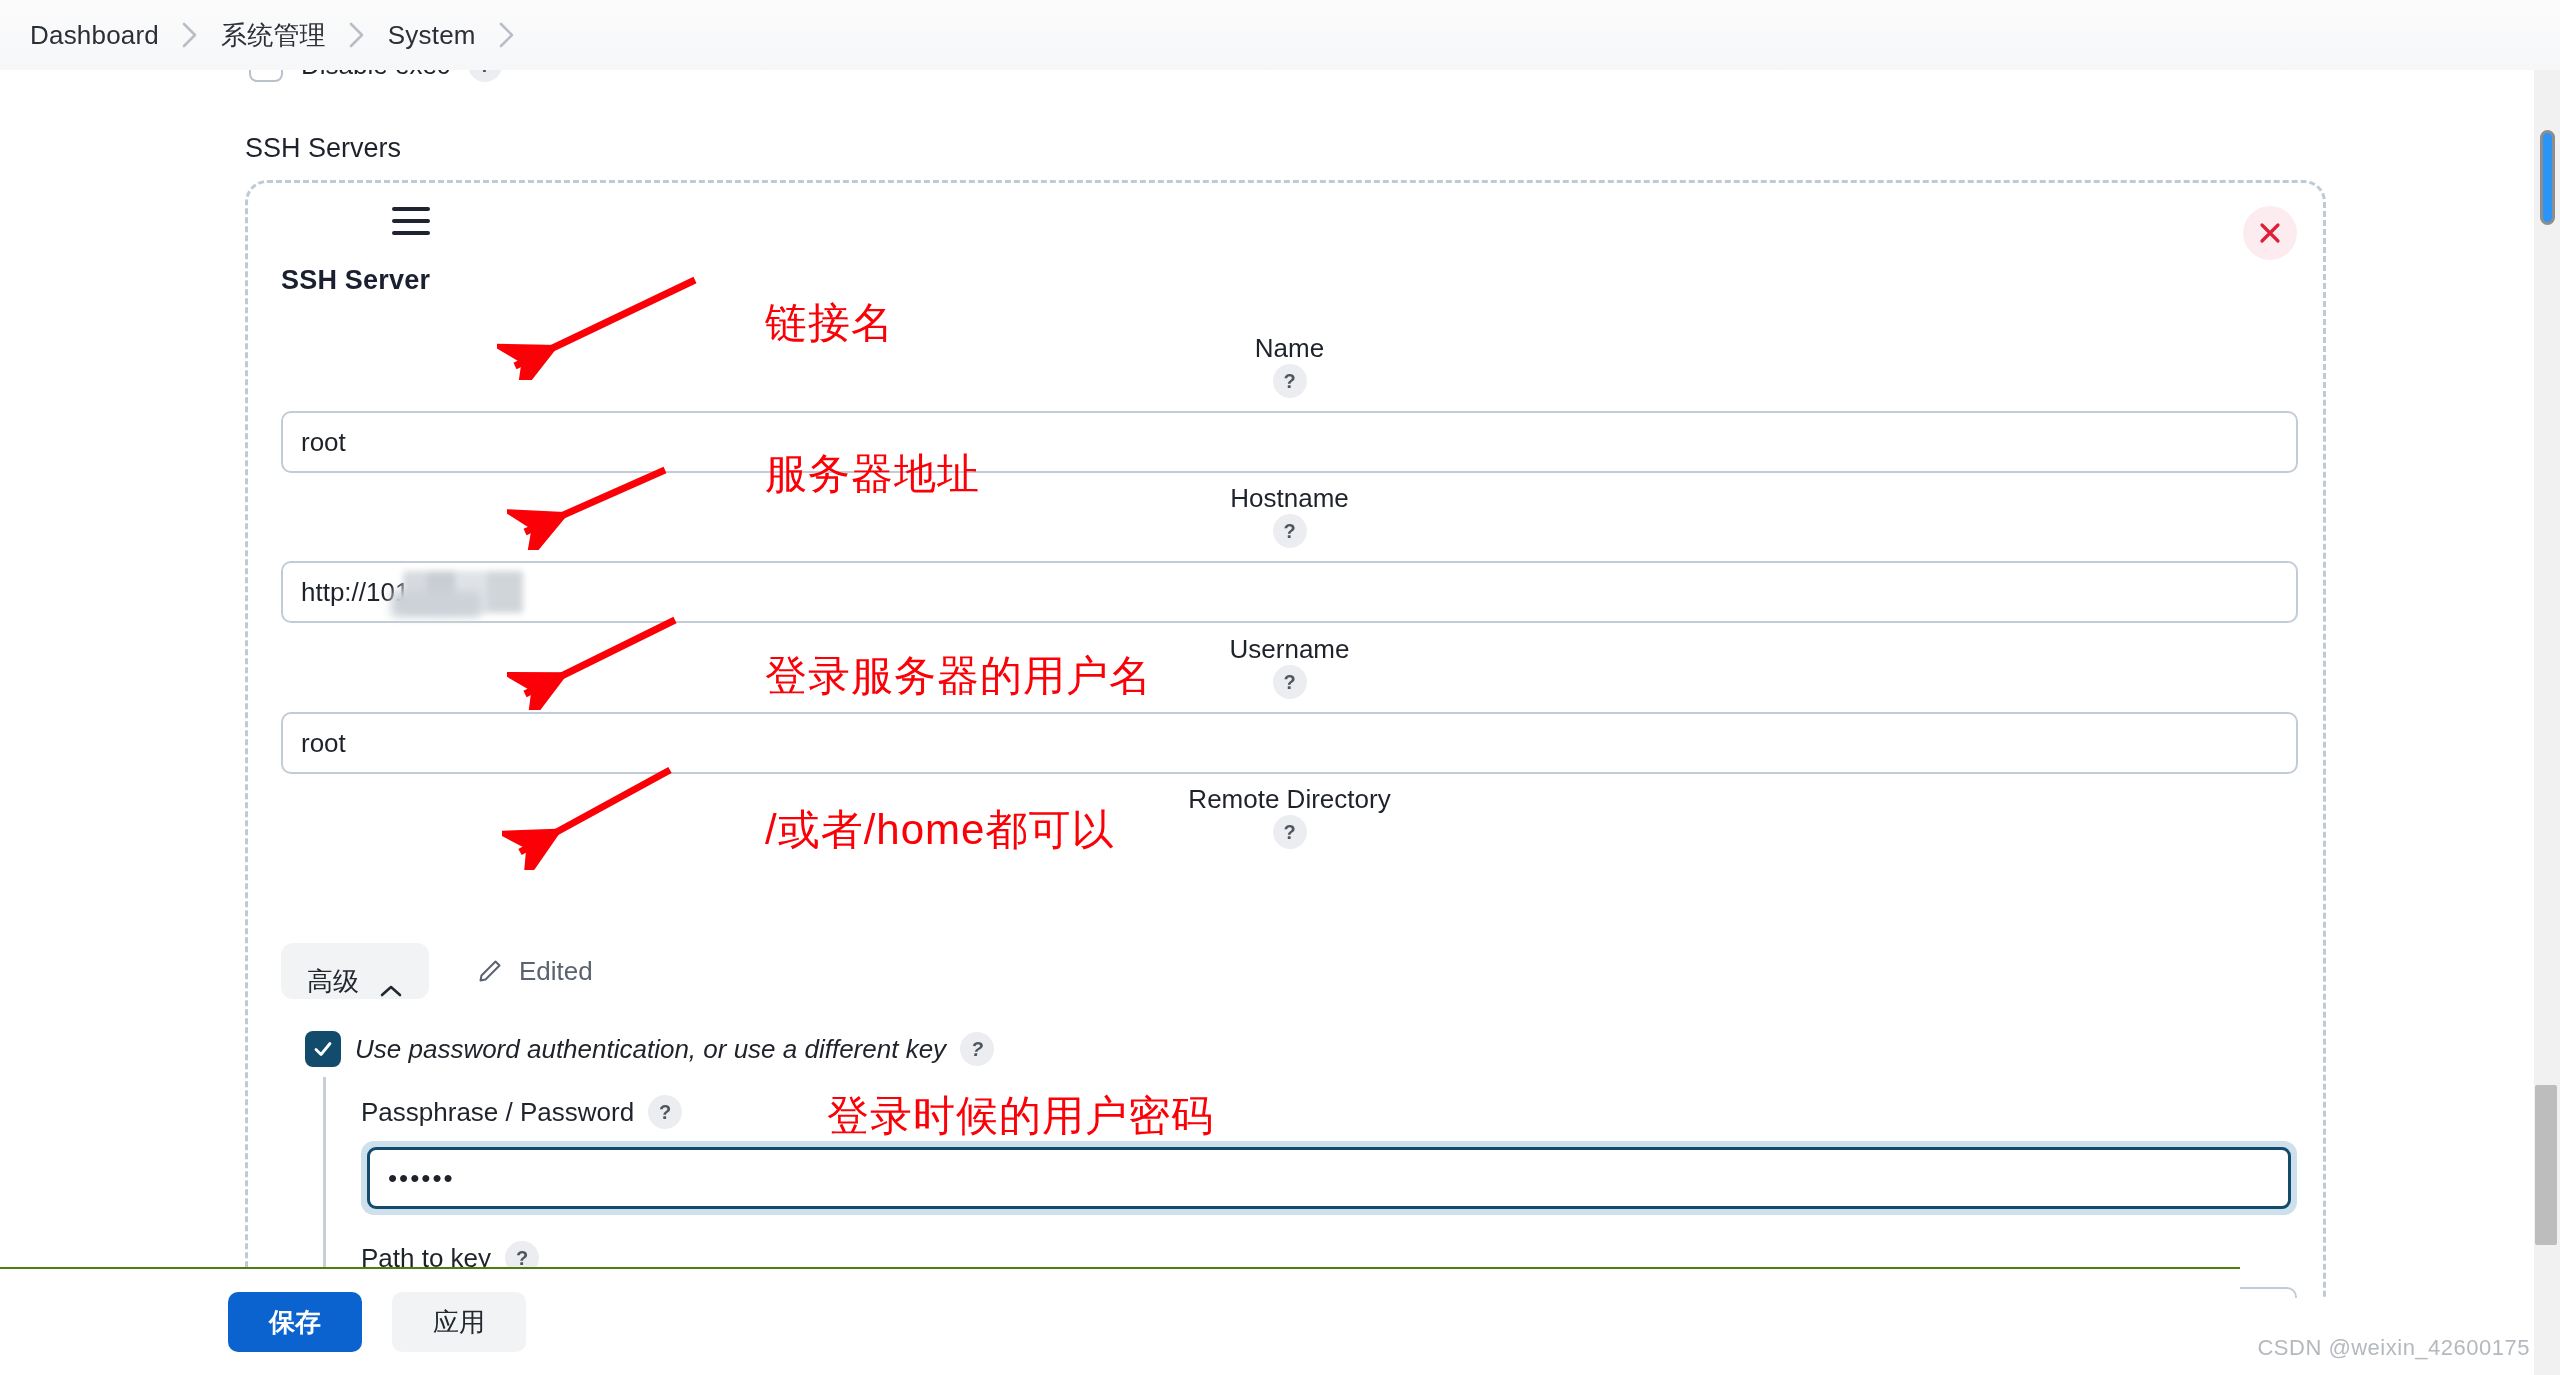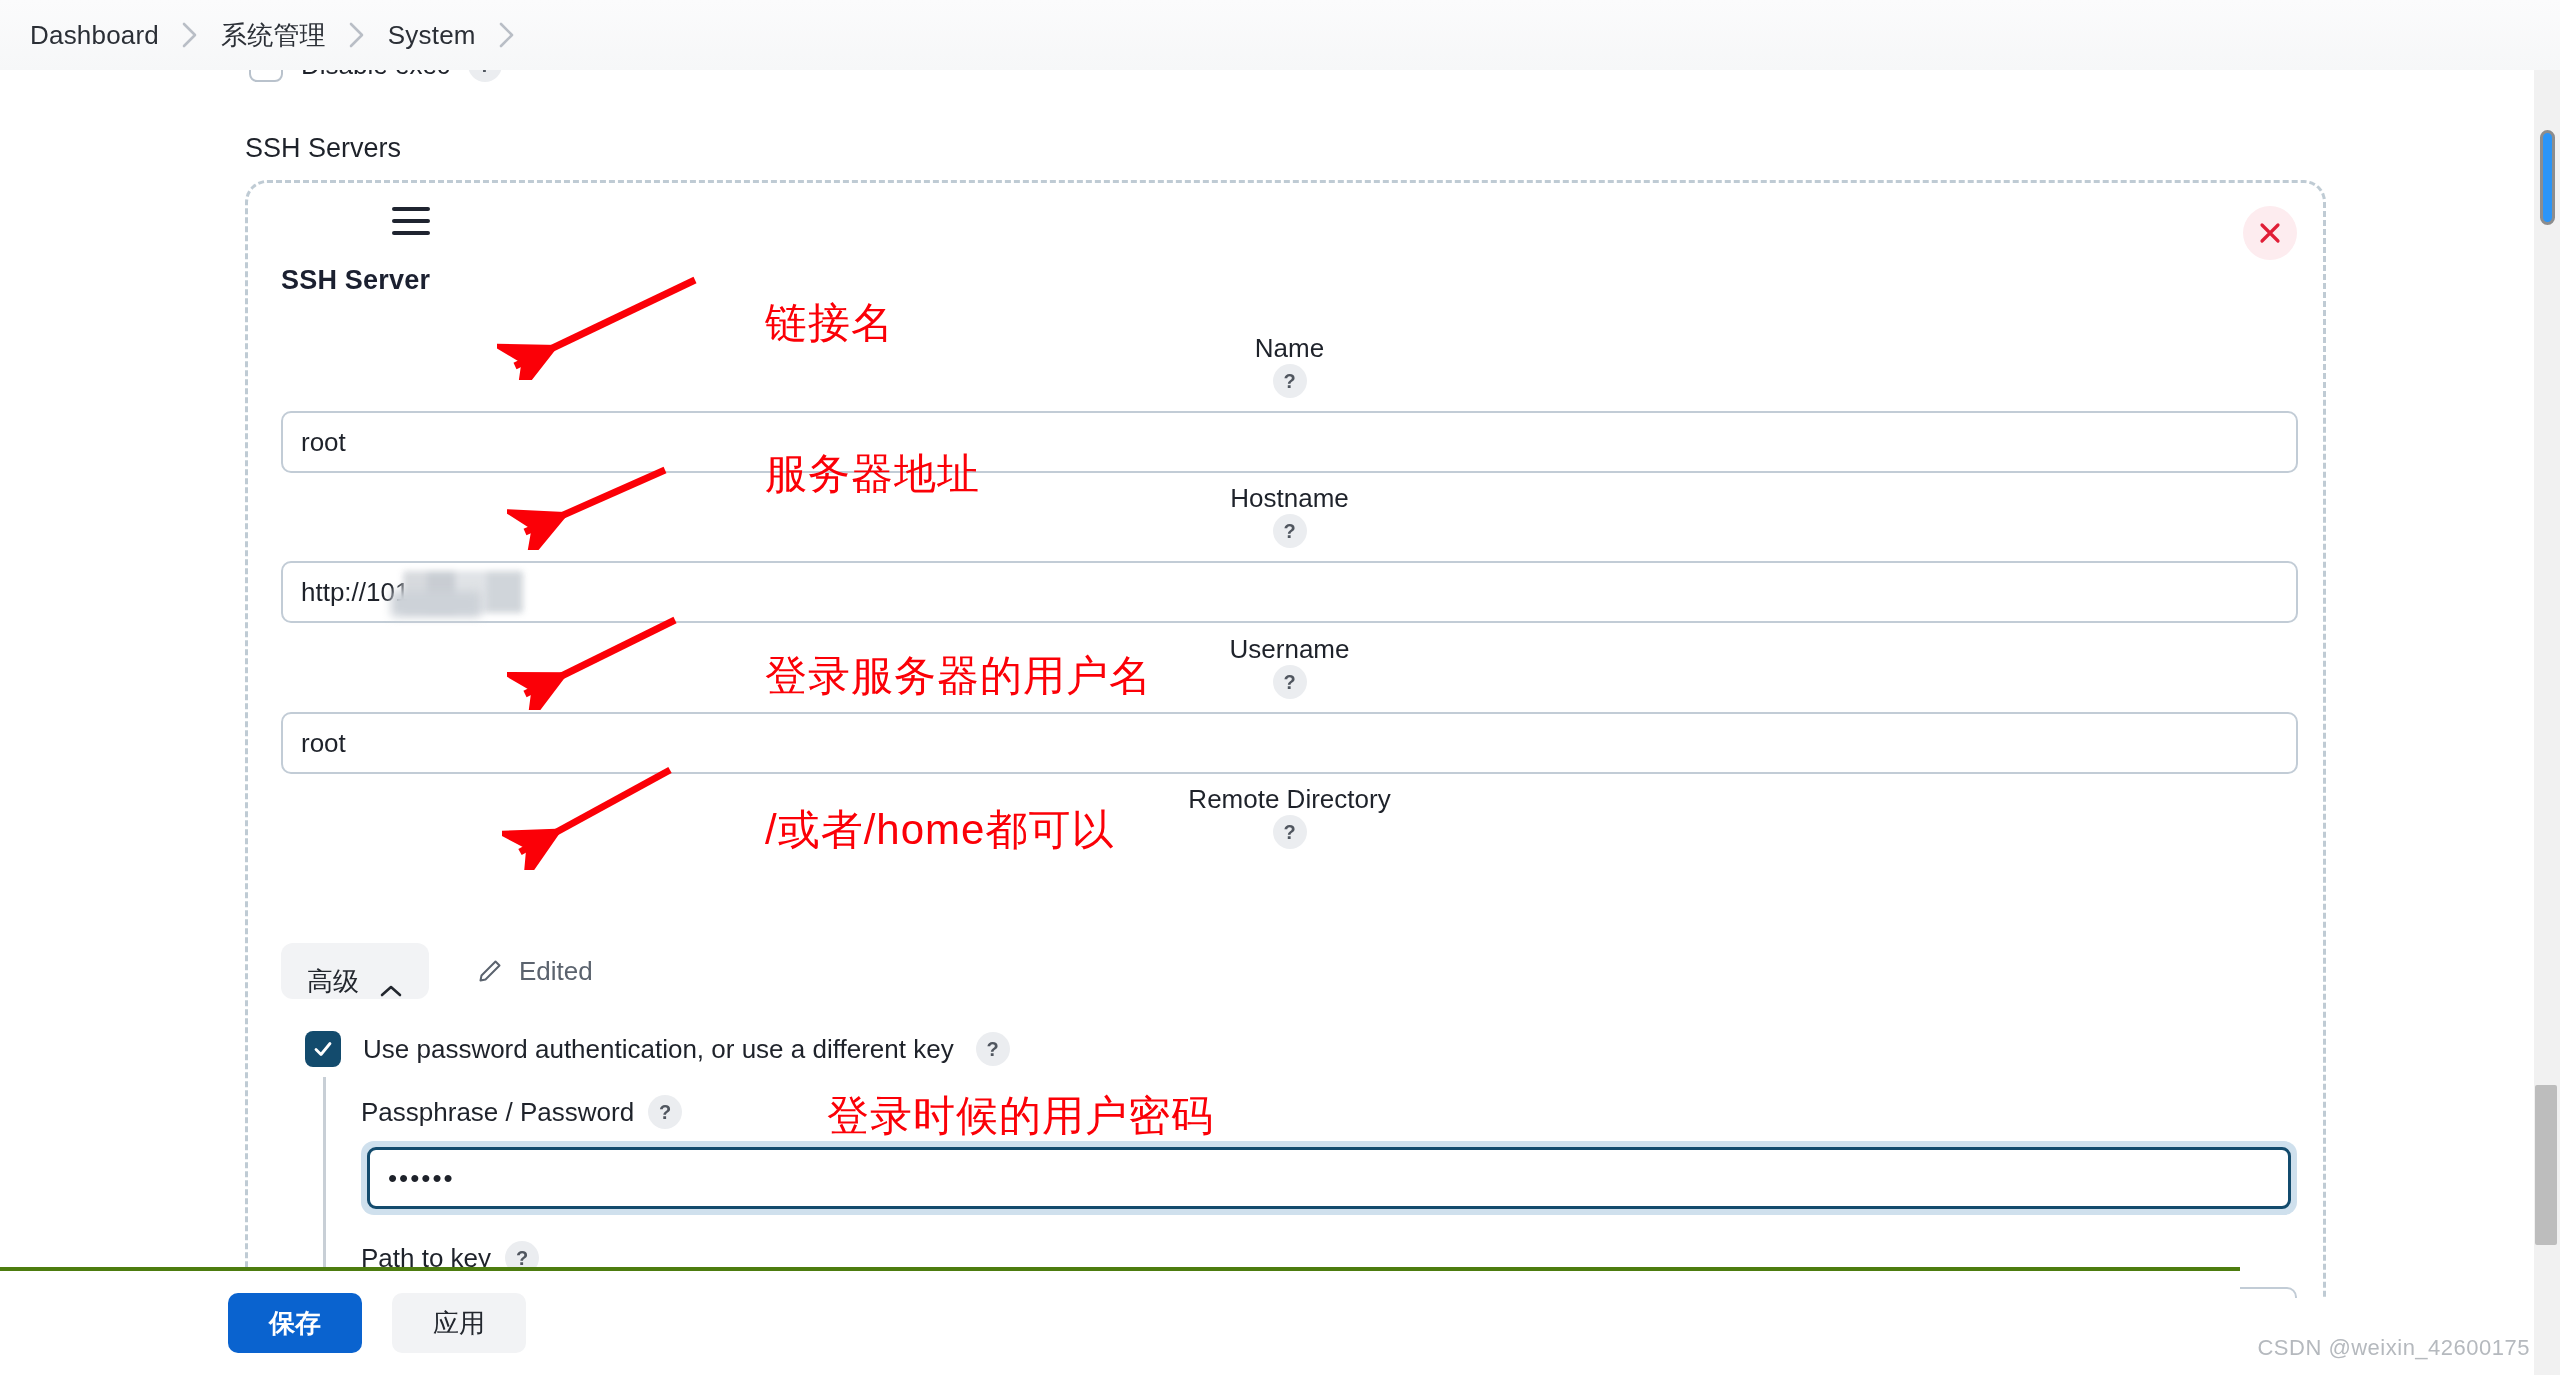--- a/index.html
+++ b/index.html
@@ -258,22 +258,23 @@
   
   .adv-panel {
     position: absolute;
     top: 848px;
     left: 57px;
     width: 1990px;
   }
   .adv-check-row {
     display: flex;
     align-items: center;
-    gap: 22px;
+    gap: 14px;
     margin-bottom: 10px;
+    font-style: italic;
   }
   .cb-checked {
     width: 36px; height: 36px;
     background: #134b6d;
     border-radius: 8px;
     display: flex;
     align-items: center;
     justify-content: center;
     flex: none;
     cursor: pointer;
@@ -359,21 +360,21 @@
     pointer-events: none;
   }
 
   
   .footer {
     position: absolute;
     bottom: 0; left: 0;
     width: 2240px;
     height: 108px;
     background: #ffffff;
-    border-top: 4px solid #4d7c0f;
+    border-top: 2px solid #4d7c0f;
     display: flex;
     align-items: center;
     padding-left: 228px;
     gap: 30px;
     z-index: 45;
   }
   .btn-primary {
     width: 134px; height: 60px;
     background: #0a63cf;
     color: #ffffff;

